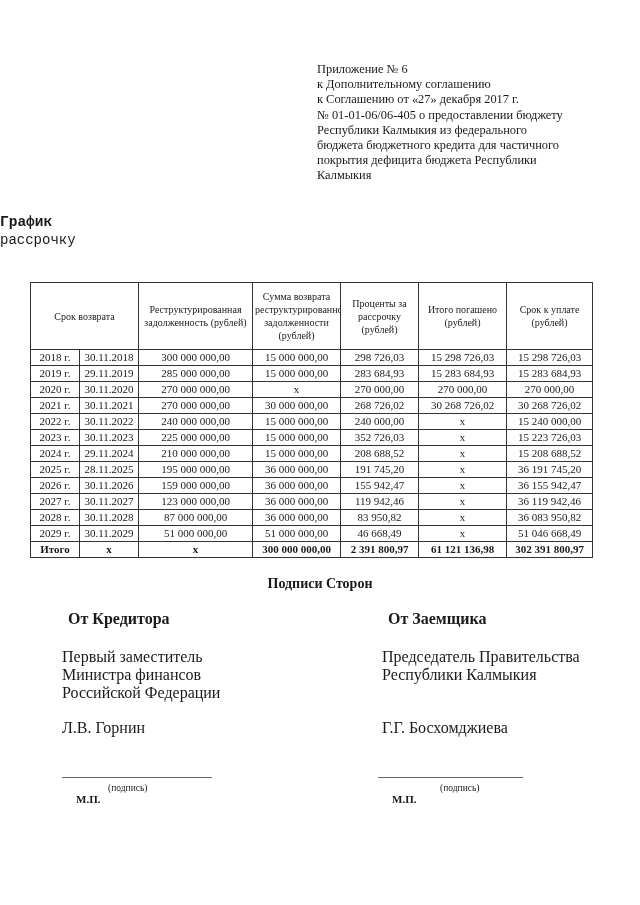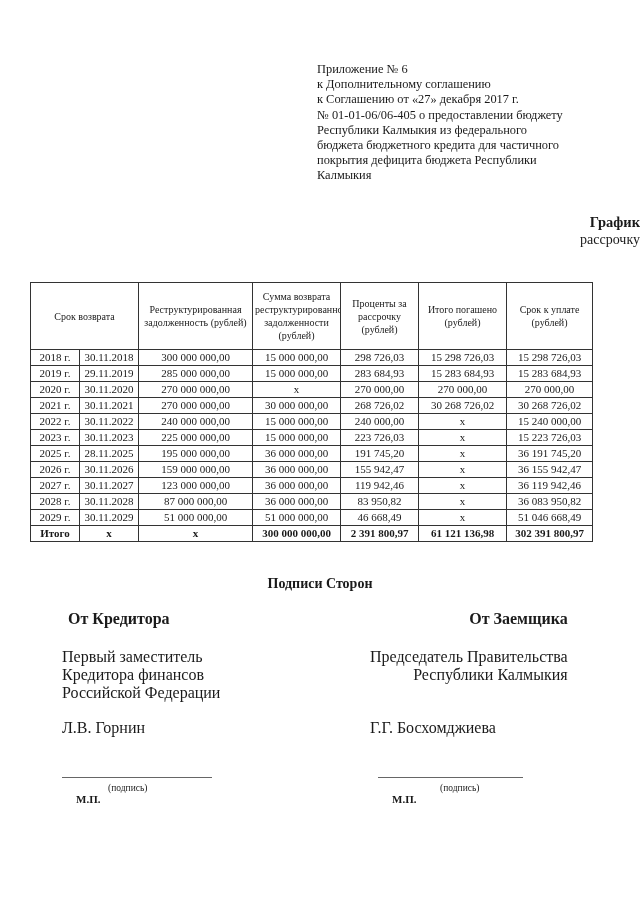--- a/index.html
+++ b/index.html
@@ -1,21 +1,21 @@
 <!DOCTYPE html>
 <html><head>
 <meta charset="utf-8">
 <style>
   html, body { margin: 0; padding: 0; background: #ffffff; }
   body { width: 640px; height: 905px; position: relative; overflow: hidden;
          font-family: "Liberation Serif", "DejaVu Serif", serif; color: #1a1a1a; }
   .annex { position: absolute; left: 317px; top: 62px; width: 300px;
            font-size: 12.4px; line-height: 15.2px; }
   .annex div { white-space: nowrap; }
-  .title { position: absolute; left: 0; width: 640px; text-align: right; }
+  .title { position: absolute; left: 0; width: 640px; text-align: left; font-family: Liberation Mono, monospace; }
   .title-main { top: 214px; font-weight: bold; font-size: 14.5px; }
   .title-sub { top: 231px; font-size: 14px; line-height: 18px; }
   .title-sub div { white-space: nowrap; }
   table.sched { position: absolute; left: 30px; top: 282px; width: 562px;
                 border-collapse: collapse; font-size: 11px; table-layout: fixed; }
   table.sched th, table.sched td { border: 1px solid #333; padding: 0 2px; text-align: center;
                 white-space: nowrap; overflow: hidden; }
   table.sched th { font-weight: normal; font-size: 10px; line-height: 13px; height: 66px; white-space: normal; }
   table.sched td { height: 15px; line-height: 15px; }
   table.sched tr.total td { font-weight: bold; }
@@ -112,23 +112,32 @@
         <td>15 000 000,00</td>
         <td>240 000,00</td>
         <td>х</td>
         <td>15 240 000,00</td>
       </tr>
       <tr>
         <td>2023 г.</td>
         <td>30.11.2023</td>
         <td>225 000 000,00</td>
         <td>15 000 000,00</td>
-        <td>223 726,03</td>
+        <td>352 726,03</td>
         <td>х</td>
         <td>15 223 726,03</td>
+      </tr>
+      <tr>
+        <td>2024 г.</td>
+        <td>29.11.2024</td>
+        <td>210 000 000,00</td>
+        <td>15 000 000,00</td>
+        <td>208 688,52</td>
+        <td>х</td>
+        <td>15 208 688,52</td>
       </tr>
       <tr>
         <td>2025 г.</td>
         <td>28.11.2025</td>
         <td>195 000 000,00</td>
         <td>36 000 000,00</td>
         <td>191 745,20</td>
         <td>х</td>
         <td>36 191 745,20</td>
       </tr>
@@ -179,27 +188,27 @@
       </tr>
     </tbody>
 </table>
 
 <div class="sign-title">Подписи Сторон</div>
 
 <div class="party" style="left:62px; top:610px;">
   <div class="hdr">От Кредитора</div>
   <div class="pos">
     <div>Первый заместитель</div>
-    <div>Кредитора финансов</div>
+    <div>Министра финансов</div>
     <div>Российской Федерации</div>
   </div>
   <div class="nm">Л.В. Горнин</div>
 </div>
 
-<div class="party" style="left:370px; top:610px;text-align:right;">
+<div class="party" style="left:382px; top:610px;">
   <div class="hdr">От Заемщика</div>
   <div class="pos">
     <div>Председатель Правительства</div>
     <div>Республики Калмыкия</div>
   </div>
   <div class="nm">Г.Г. Босхомджиева</div>
 </div>
 
 <div class="sigline" style="left:62px; width:150px;"></div>
 <div class="sigcap" style="left:108px;">(подпись)</div>

